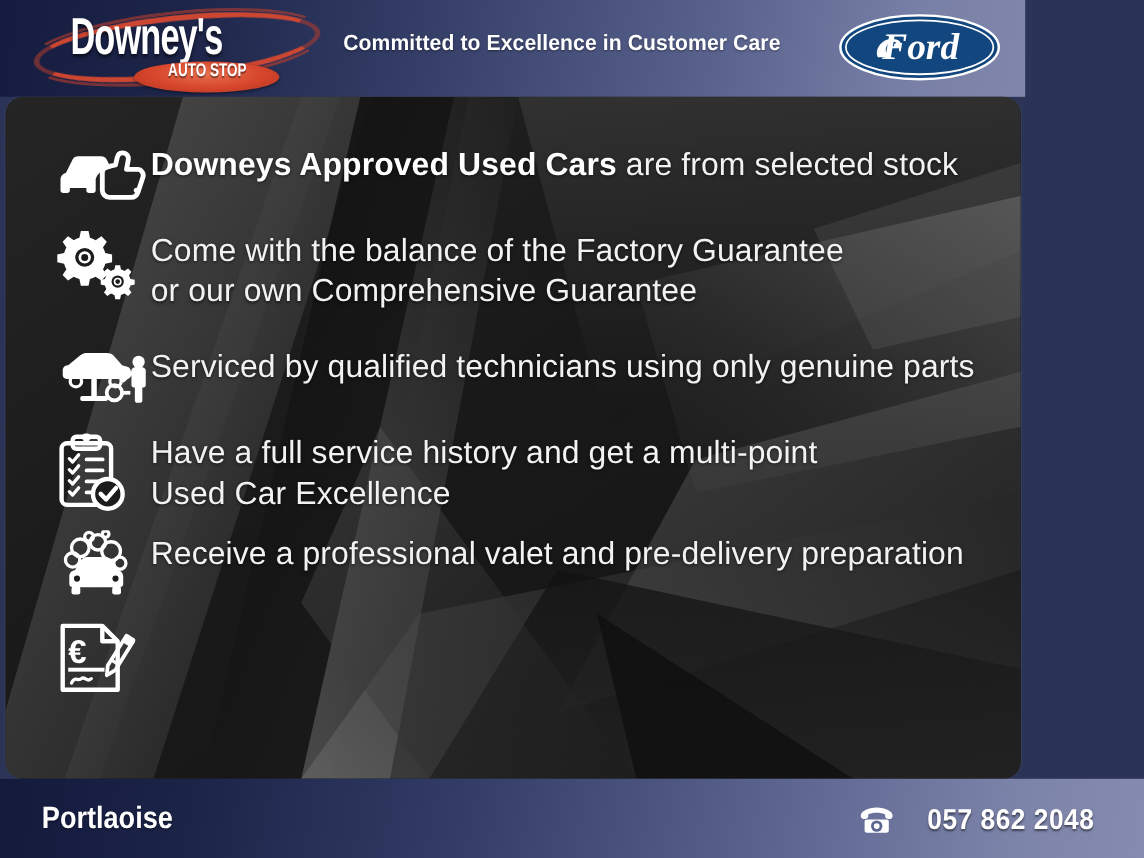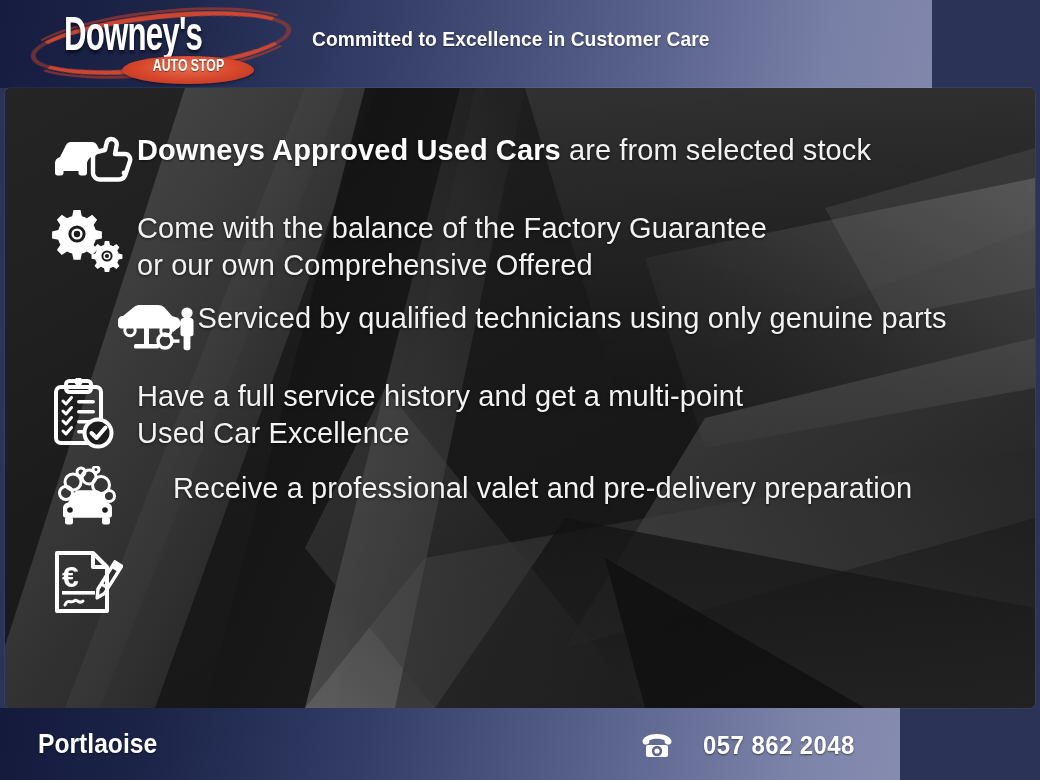--- a/index.html
+++ b/index.html
@@ -71,22 +71,22 @@
     transform-origin:left center;
     text-shadow:0 1px 2px rgba(0,0,0,.45);
     white-space:nowrap;
   }
   .ford-logo {
     position:absolute; right:22px; top:12px; width:148px; height:62px;
   }
 
   
   .panel {
-    position:absolute; left:5px; top:88px; width:1030px; height:620px;
-    border-radius:6px;
+    position:absolute; left:5px; top:88px; width:923px; height:620px;
+    border-radius:16px;
     overflow:hidden;
     background:#1c1c1c;
     box-shadow:0 0 0 1px rgba(255,255,255,.05);
   }
   .panel-bg { position:absolute; inset:0; }
   .panel-bg svg { display:block; width:100%; height:100%; }
 
   .features {
     position:absolute; inset:0;
     padding:40px 28px 28px 36px;
@@ -108,29 +108,29 @@
     font-weight:300;
     letter-spacing:.1px;
     padding-top:4px;
     text-shadow:0 1px 3px rgba(0,0,0,.6);
   }
   .feature-text .em { font-weight:bold; color:#ffffff; }
 
   
   .row-1 .feature-icon { height:62px; }
   .row-1 { margin-bottom:16px; }
-  .row-2 { margin-bottom:10px; }
-  .row-3 { margin-bottom:14px;justify-content:center; }
+  .row-2 { margin-bottom:26px; }
+  .row-3 { margin-bottom:14px; }
   .row-4 { }
-  .row-5 { margin-bottom:20px;gap:36px; }
+  .row-5 { margin-bottom:20px; }
   .row-2 .feature-icon, .row-4 .feature-icon { height:80px; align-items:flex-start; padding-top:4px; }
 
   
   .footer {
-    position:absolute; left:0; top:708px; width:900px; height:72px;
+    position:absolute; left:0; top:708px; width:1040px; height:72px;
     background:linear-gradient(100deg,#131a3c 0%,#1b2347 16%,#323c65 40%,#5c6590 68%,#7c83a9 88%,#868cb0 100%);
   }
   .branch {
     position:absolute; left:38px; top:20px;
     font-weight:bold; font-size:28px; color:#ffffff;
     transform:scaleX(0.88); transform-origin:left center;
     text-shadow:0 1px 2px rgba(0,0,0,.5);
     white-space:nowrap;
   }
   .contact {
@@ -157,20 +157,32 @@
       <div class="logo-ring2"></div>
       <div class="logo-ring"></div>
       <div class="logo-name">Downey's</div>
       <div class="logo-oval">
         <span class="logo-sub">AUTO STOP</span>
       </div>
     </div>
 
     <div class="tagline">Committed to Excellence in Customer Care</div>
 
+    <div class="ford-logo">
+      <svg viewBox="0 0 148 62" width="148" height="62" aria-hidden="true">
+        <ellipse cx="74" cy="31" rx="72" ry="29" fill="#12467f"></ellipse>
+        <ellipse cx="74" cy="31" rx="72" ry="29" fill="none" stroke="#ffffff" stroke-width="2.2"></ellipse>
+        <ellipse cx="74" cy="31" rx="67" ry="24.5" fill="none" stroke="#ffffff" stroke-width="1.6"></ellipse>
+        <g fill="#ffffff">
+          <path d="M36 40 C33 34 38 26 45 24 C52 22 58 25 57 29 C56 32 52 32 51 30 C50 28 52 27 53 27
+                   C51 25 46 26 44 30 C42 34 44 39 48 40 Z"></path>
+          <text x="40" y="42" font-family="Liberation Serif, serif" font-style="italic" font-size="34" font-weight="bold" fill="#ffffff">Ford</text>
+        </g>
+      </svg>
+    </div>
   </div>
 
   <div class="panel">
 
     <div class="panel-bg">
       <svg viewBox="0 0 1030 620" preserveAspectRatio="none">
         <defs>
           <linearGradient id="bgBase" x1="0" y1="0" x2="1" y2="1">
             <stop offset="0%" stop-color="#2a2a2a"></stop>
             <stop offset="45%" stop-color="#1a1a1a"></stop>
@@ -277,21 +289,21 @@
                        l-6.2,-1.3 v-7 l6.2,-1.3 a18,18 0 0 1 2.1,-5.1 l-3.5,-5.3 l4.9,-4.9 l5.3,3.5
                        a18,18 0 0 1 5.1,-2.1 Z"></path>
               <circle cx="0" cy="0" r="9" fill="#1c1c1c"></circle>
               <circle cx="0" cy="0" r="5.8" fill="#ffffff"></circle>
               <circle cx="0" cy="0" r="3.4" fill="#1c1c1c"></circle>
             </g>
           </svg>
         </div>
         <div class="feature-text">
           <div>Come with the balance of the Factory Guarantee</div>
-          <div>or our own Comprehensive Offered</div>
+          <div>or our own Comprehensive Guarantee</div>
         </div>
       </div>
 
       <div class="feature row-3">
         <div class="feature-icon">
           <svg width="86" height="56" viewBox="0 0 86 56" fill="#ffffff" aria-hidden="true">
             <path d="M6 21 C6 18 8 16 11 16 L22 7 C24 5.5 26 5 28 5 L46 5 C49 5 51 6 53 8 L60 16
                      L63 17 C66 17.5 68 19 68 22 L68 25 C68 27 66.5 28.5 64.5 28.5 L9.5 28.5
                      C7.5 28.5 6 27 6 25 Z
                      M25 9.5 L44 9.5 C46 9.5 47.5 10 48.8 11.3 L53 15.8 L23 15.8 Z"></path>

